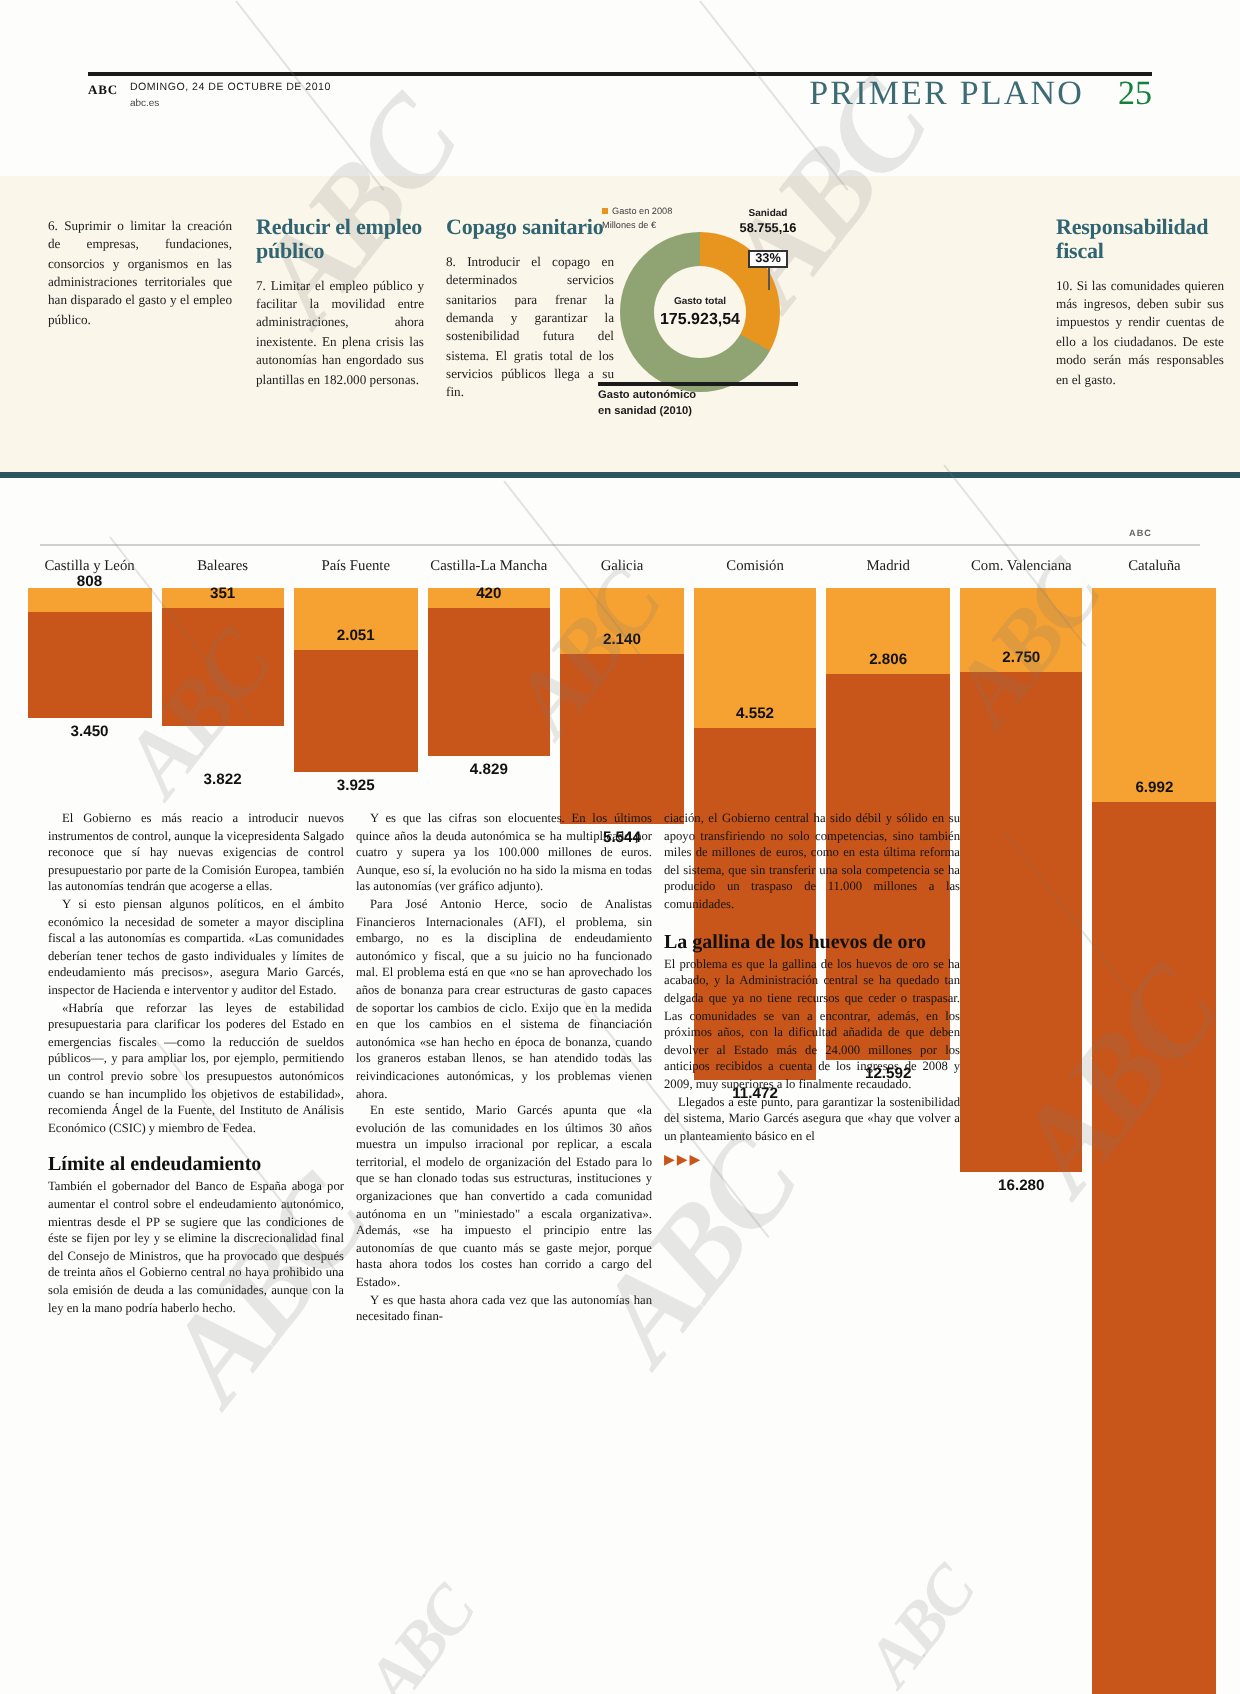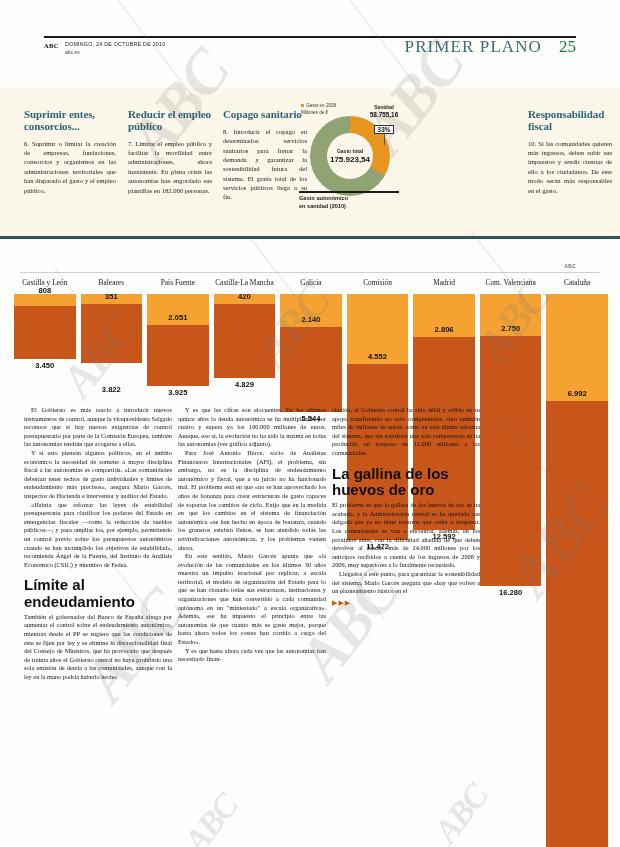--- a/index.html
+++ b/index.html
@@ -96,22 +96,22 @@
   
   .body-text{position:absolute;left:24px;top:406px;width:574px;z-index:5;}
   .bcol{position:absolute;top:0;width:148px;}
   .bcol.b1{left:0;}
   .bcol.b2{left:154px;}
   .bcol.b3{left:308px;}
   .bcol p{margin:0;font-family:"Liberation Serif",serif;font-size:6.35px;line-height:1.355;
           text-align:justify;color:#141414;text-indent:7px;
           -webkit-hyphens:auto;hyphens:auto;}
   .bcol p.noind{text-indent:0;}
-  .bcol h4{margin:8px 0 2px 0;font-family:Liberation Sans, sans-serif;font-weight:700;
-           font-size:15px;line-height:1.12;color:#111;}
+  .bcol h4{margin:8px 0 2px 0;font-family:Liberation Serif, serif;font-weight:700;
+           font-size:10px;line-height:1.12;color:#111;}
   .arrows{margin-top:3px;font-family:"Liberation Sans",sans-serif;font-size:7px;
           color:#c8561a;letter-spacing:1px;text-align:left;}
 </style>
 </head>
 <body>
 
 <div class="page">
 
   <div class="rule-top"></div>
 
@@ -125,21 +125,20 @@
 
   <div class="section">
     <div class="section-title">PRIMER PLANO</div>
     <div class="section-page">25</div>
   </div>
 
   <div class="band"></div>
 
   <div class="cols">
     <div class="hcol c1">
-      <h3>Suprimir entes, consorcios...</h3>
       <p>6. Suprimir o limitar la creación de empresas, fundaciones, consorcios y organismos en las administraciones territoriales que han disparado el gasto y el empleo público.</p>
     </div>
     <div class="hcol c2">
       <h3>Reducir el empleo público</h3>
       <p>7. Limitar el empleo público y facilitar la movilidad entre administraciones, ahora inexistente. En plena crisis las autonomías han engordado sus plantillas en 182.000 personas.</p>
     </div>
     <div class="hcol c3">
       <h3>Copago sanitario</h3>
       <p>8. Introducir el copago en determinados servicios sanitarios para frenar la demanda y garantizar la sostenibilidad futura del sistema. El gratis total de los servicios públicos llega a su fin.</p>
     </div>

